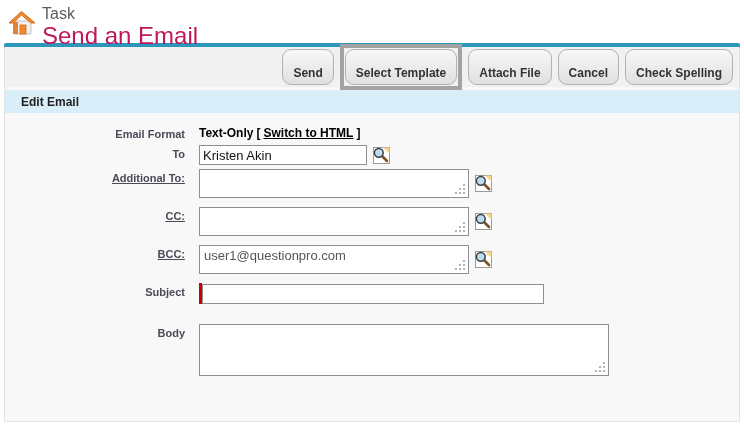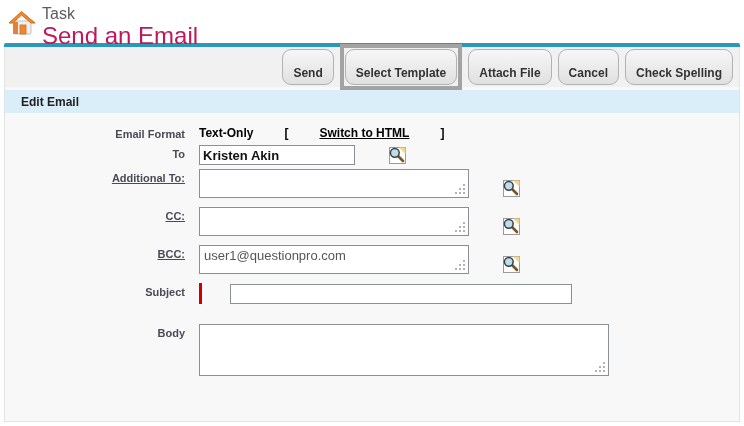--- a/index.html
+++ b/index.html
@@ -31,33 +31,33 @@
   
   .section-header { height:23px; background:#d9eef8; display:flex; align-items:center;
     padding-left:16px; font-size:12px; font-weight:bold; color:#222; }
 
   
   .pb-body { padding-top:13px; }
   .row { display:flex; align-items:flex-start; }
   .row-label { width:194px; padding-right:14px; text-align:right; font-size:11px; font-weight:bold;
     color:#4a4a56; padding-top:3px; line-height:13px; }
   .row-label.link-label { text-decoration:underline; cursor:pointer; }
-  .field { display:flex; align-items:flex-end;gap:28px; }
+  .field { display:flex; align-items:center; }
 
   .fmt-row { margin-bottom:4px; }
   .fmt-row .row-label { padding-top:2px; }
   .fmt-val { font-size:12px; font-weight:bold; color:#000; line-height:15px; }
   .bracket { font-size:12px; font-weight:bold; color:#000; margin:0 3px; line-height:15px; }
   .switch-link { font-size:12px; font-weight:bold; color:#000; text-decoration:underline;
     cursor:pointer; line-height:15px; }
 
   .to-row { margin-bottom:4px; }
   .text-input { font-family:"Liberation Sans", sans-serif; font-size:13px; color:#111;
     border:1px solid #8b8f92; background:#fff; padding:1px 3px; height:20px; }
-  .to-input { width:156px;font-weight:bold; }
+  .to-input { width:168px; }
 
   .ta-row { margin-bottom:9px; }
   .ta-wrap { position:relative; }
   textarea { font-family:"Liberation Sans", sans-serif; font-size:13px; color:#565656;
     border:1px solid #8b8f92; background:#fff; resize:none; padding:2px 4px; display:block; }
   .addr-ta { width:270px; height:29px; }
   .grip { position:absolute; right:4px; bottom:4px; width:2px; height:2px; background:#b3b3b3;
     box-shadow:-4px 0 0 0 #b3b3b3, -8px 0 0 0 #b3b3b3, 0 -4px 0 0 #b3b3b3,
                -4px -4px 0 0 #b3b3b3, 0 -8px 0 0 #b3b3b3; cursor:nwse-resize; }
   .lookup-btn { width:19px; height:19px; margin-left:5px; cursor:pointer; background:none; border:none; padding:0; }

